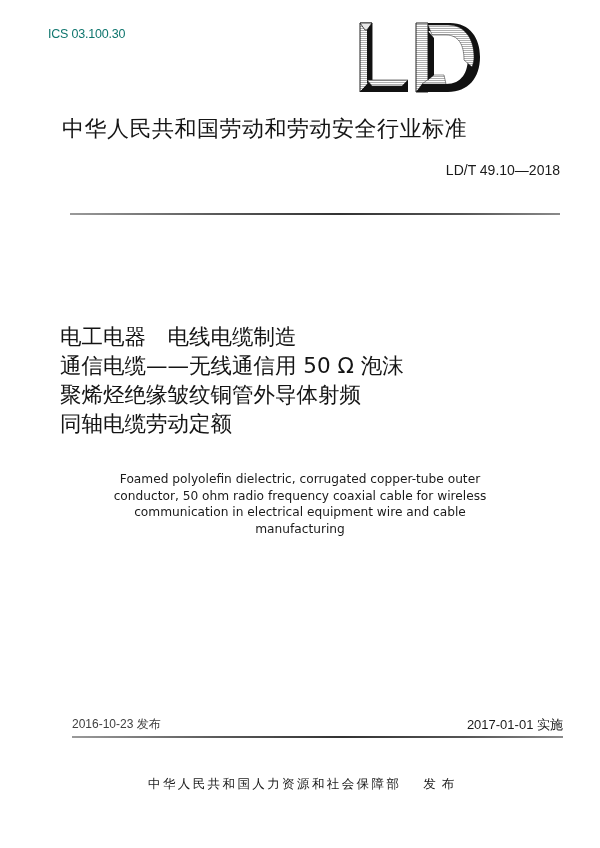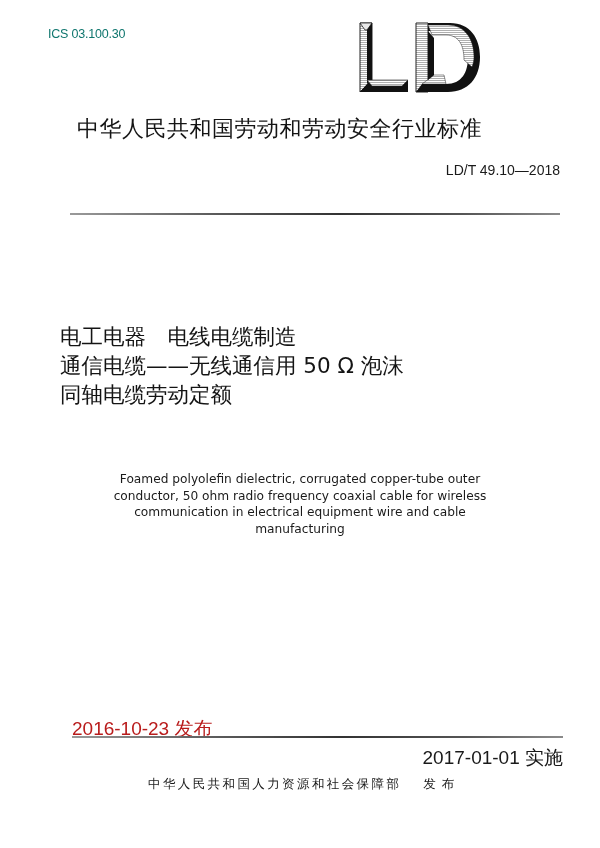--- a/index.html
+++ b/index.html
@@ -30,21 +30,20 @@
       width: 124px; height: 76px;
     }
 
     .org-title {
       left: 62px; top: 114px;
       width: 420px;
       font-size: 22px;
       letter-spacing: 0.5px;
       color: #151515;
       white-space: nowrap;
-      text-align: right;
     }
 
     .std-no {
       left: 400px; top: 162px;
       width: 160px;
       text-align: right;
       font-family: "Liberation Sans", sans-serif;
       font-size: 14px;
       color: #1a1a1a;
     }
@@ -73,31 +72,30 @@
       font-family: "DejaVu Sans", sans-serif;
       font-size: 12.2px;
       line-height: 16.5px;
       color: #1a1a1a;
     }
     .en-title div { white-space: nowrap; }
 
     .issue-date {
       left: 72px; top: 716px;
       font-family: "Liberation Sans", sans-serif;
-      font-size: 19px;
-      color: #b91c1c;
+      font-size: 12px;
+      color: #404040;
     }
     .impl-date {
       left: 420px; top: 716px;
       width: 143px;
       text-align: right;
       font-family: "Liberation Sans", sans-serif;
-      font-size: 19px;
+      font-size: 13px;
       color: #1a1a1a;
-      margin-top: 29px;
     }
 
     .publisher {
       left: 148px; top: 776px;
       width: 330px;
       font-size: 12.5px;
       letter-spacing: 2.4px;
       color: #1a1a1a;
       white-space: nowrap;
     }
@@ -136,20 +134,21 @@
 
 <div class="abs org-title">中华人民共和国劳动和劳动安全行业标准</div>
 
 <div class="abs std-no">LD/T 49.10—2018</div>
 
 <div class="abs rule rule-top"></div>
 
 <div class="abs cn-title">
   <div>电工电器　电线电缆制造</div>
   <div>通信电缆——无线通信用 50 Ω 泡沫</div>
+  <div>聚烯烃绝缘皱纹铜管外导体射频</div>
   <div>同轴电缆劳动定额</div>
 </div>
 
 <div class="abs en-title">
   <div>Foamed polyolefin dielectric, corrugated copper-tube outer</div>
   <div>conductor, 50 ohm radio frequency coaxial cable for wireless</div>
   <div>communication in electrical equipment wire and cable</div>
   <div>manufacturing</div>
 </div>
 

